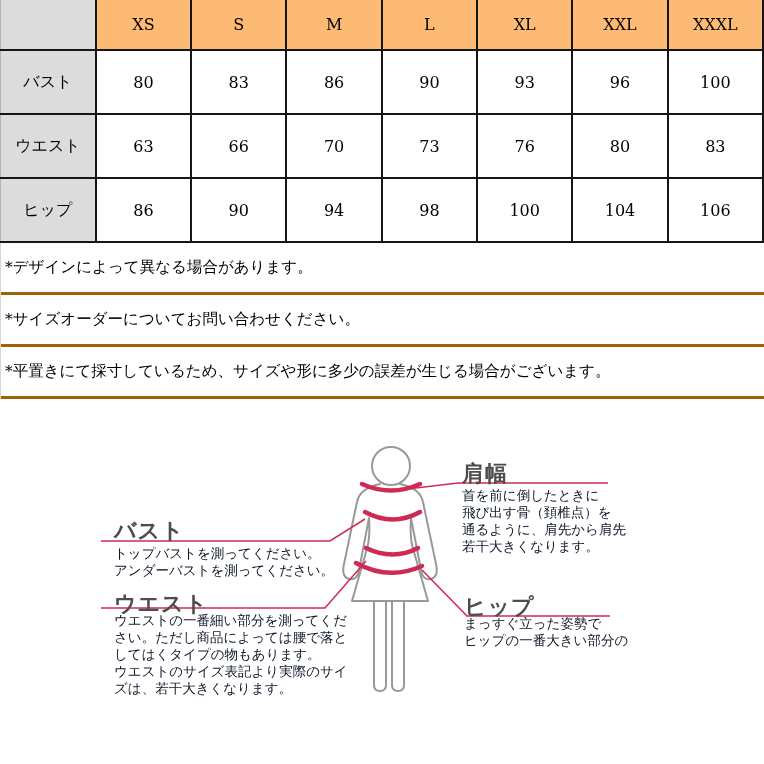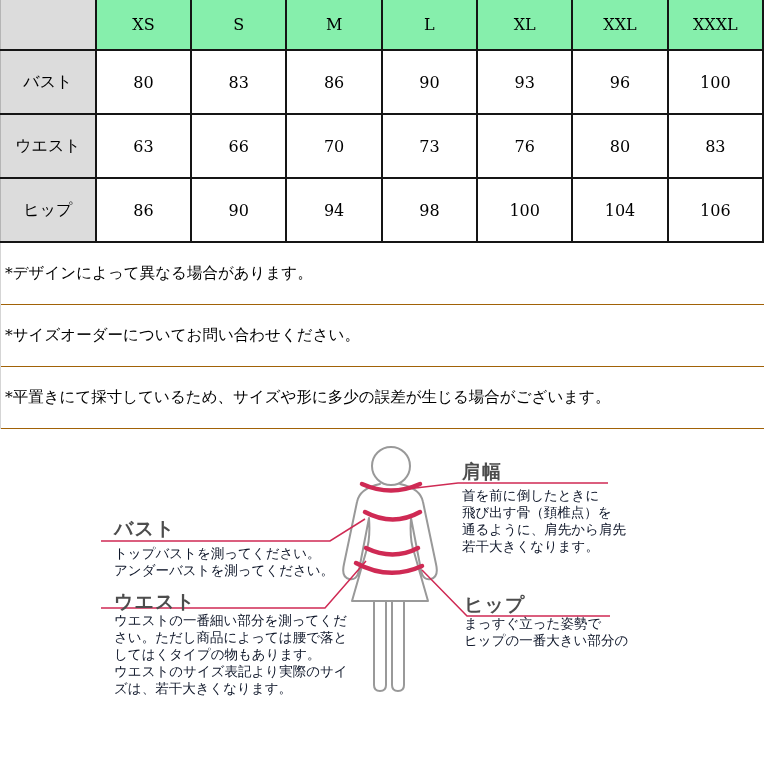--- a/index.html
+++ b/index.html
@@ -3,38 +3,38 @@
 <meta charset="utf-8">
 <style>
   html,body{margin:0;padding:0;background:#fff;}
   .page{position:relative;width:764px;height:764px;background:#fff;overflow:hidden;
         font-family:"DejaVu Serif","Liberation Serif",serif;color:#000;}
 
   
   table.size-table{border-collapse:collapse;table-layout:fixed;width:764px;}
   .size-table th,.size-table td{border:2px solid #151515;text-align:center;vertical-align:middle;
         font-weight:normal;font-size:16px;padding:0;}
-  .size-table tr.head-row th{height:49px;background:#86efac;}
+  .size-table tr.head-row th{height:49px;background:#fdba74;}
   .size-table tr.head-row th.corner{background:#dcdcdc;}
   .size-table tr.data-row{height:64px;}
   .size-table td.rowlabel{background:#dcdcdc;}
   .size-table tr.head-row *{border-top:none;}
   .size-table th:first-child,.size-table td:first-child{border-left:1px solid #b5b5b5;}
   .size-table th:last-child,.size-table td:last-child{border-right:2px solid #151515;}
 
   
   .notes{width:764px;border-left:1px solid #d5d5d5;}
-  .note-row{height:62px;display:flex;align-items:center;border-bottom:1px solid #a16207;
+  .note-row{height:52px;display:flex;align-items:center;border-bottom:3px solid #a16207;
         font-size:15.5px;padding-left:4px;box-sizing:border-box;}
 
   
   .diagram{position:absolute;left:0;top:430px;width:764px;height:334px;}
   .diagram svg{position:absolute;left:0;top:0;}
   .guide-title{position:absolute;font-family:Liberation Serif, serif;
-        font-weight:bold;font-size:19px;color:#4d4d4d;letter-spacing:1px;white-space:nowrap;}
+        font-weight:bold;font-size:22px;color:#4d4d4d;letter-spacing:1px;white-space:nowrap;}
   .guide-desc{position:absolute;font-family:"Liberation Sans","DejaVu Sans",sans-serif;
         font-size:13.5px;color:#0f172a;line-height:17px;white-space:nowrap;}
   .t-bust{left:114px;top:86px;}   .d-bust{left:114px;top:115px;}
   .t-waist{left:114px;top:159px;} .d-waist{left:114px;top:182px;}
   .t-shoulder{left:462px;top:29px;} .d-shoulder{left:462px;top:57px;}
   .t-hip{left:464px;top:162px;}   .d-hip{left:464px;top:185px;}
 </style>
 </head>
 <body>
 

